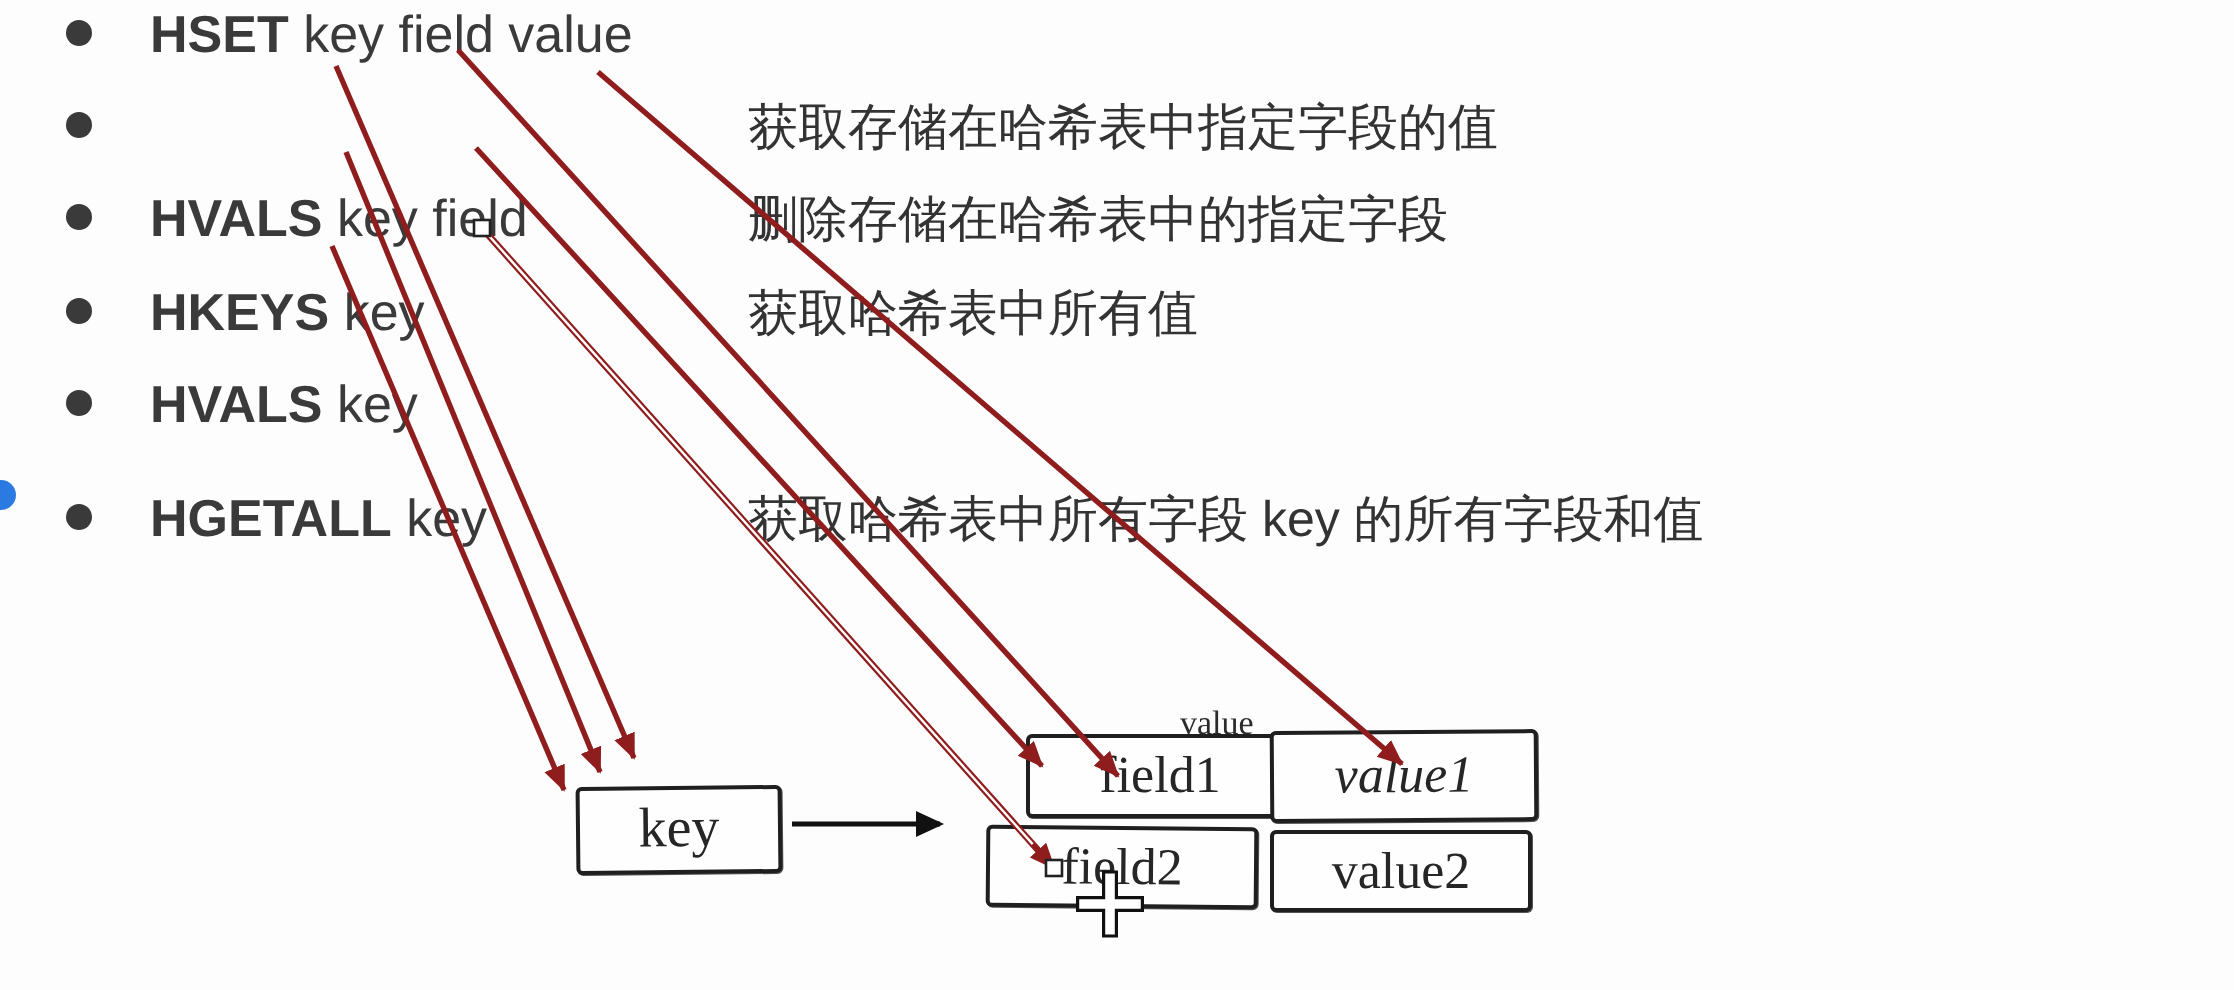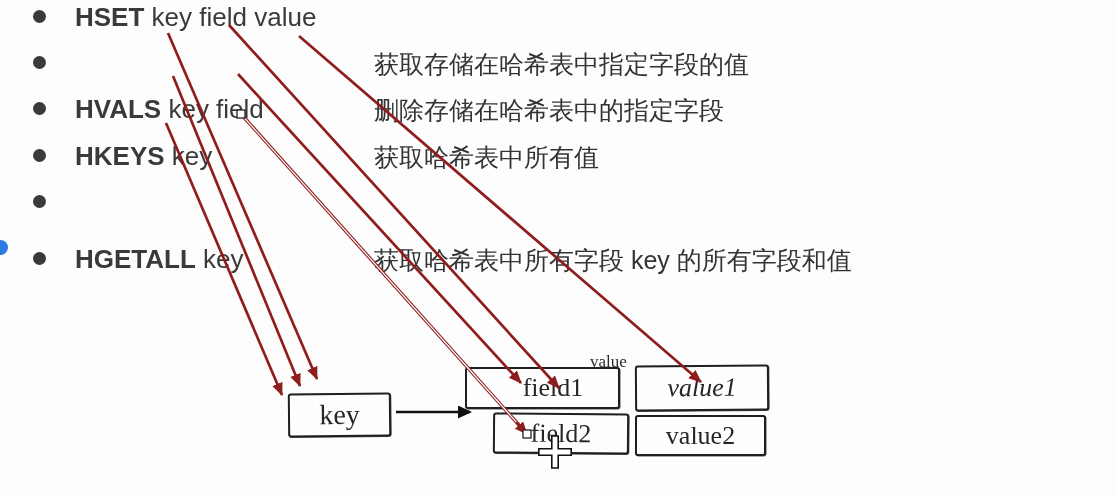--- a/index.html
+++ b/index.html
@@ -21,21 +21,21 @@
   .desc{position:absolute; left:374px; top:1px; font-size:25px; color:#333333; white-space:pre;}
   .r0{top:1px}.r1{top:47px}.r2{top:93px}.r3{top:140px}.r4{top:186px}.r5{top:243px}
 
   .dbox{
     position:absolute; border:2.5px solid var(--box-border); background:#fefefe;
     font-family:"Liberation Serif","DejaVu Serif",serif; font-size:26px; color:#262626;
     display:flex; align-items:center; justify-content:center; border-radius:3px;
     box-shadow:0.5px 0.5px 0 #555;
   }
   .key-box{left:288px; top:393px; width:99px;  height:40px; font-size:28px; transform:rotate(-0.6deg);}
-  .f1     {left:465px; top:367px; width:130px; height:38px;padding-left:21px;}
+  .f1     {left:513px; top:367px; width:130px; height:38px;}
   .f2     {left:493px; top:413px; width:132px; height:37px; transform:rotate(0.5deg);}
   .v1     {left:635px; top:365px; width:130px; height:42px; transform:rotate(-0.4deg);font-style:italic;}
   .v2     {left:635px; top:415px; width:127px; height:37px;}
   .vlabel{
     position:absolute; left:590px; top:320px;
     font-family:"Liberation Serif","DejaVu Serif",serif; font-size:17px; color:#2b2b2b;margin-top:32px;
   }
   .arrow-layer{position:absolute; left:0; top:0; width:1117px; height:495px; pointer-events:none; z-index:5;}
   .crosshair{position:absolute; z-index:6;}
   .bluedot{
@@ -61,20 +61,21 @@
     <span class="cmd"><b>HVALS</b> <span>key field</span></span>
     <span class="desc">删除存储在哈希表中的指定字段</span>
   </div>
   <div class="row r3">
     <span class="bullet"></span>
     <span class="cmd"><b>HKEYS</b> <span>key</span></span>
     <span class="desc">获取哈希表中所有值</span>
   </div>
   <div class="row r4">
     <span class="bullet"></span>
+    <span class="cmd"><b>HVALS</b> <span>key</span></span>
   </div>
   <div class="row r5">
     <span class="bullet"></span>
     <span class="cmd"><b>HGETALL</b> <span>key</span></span>
     <span class="desc">获取哈希表中所有字段 key 的所有字段和值</span>
   </div>
 
   <span class="bluedot"></span>
 
   <div class="vlabel">value</div>

